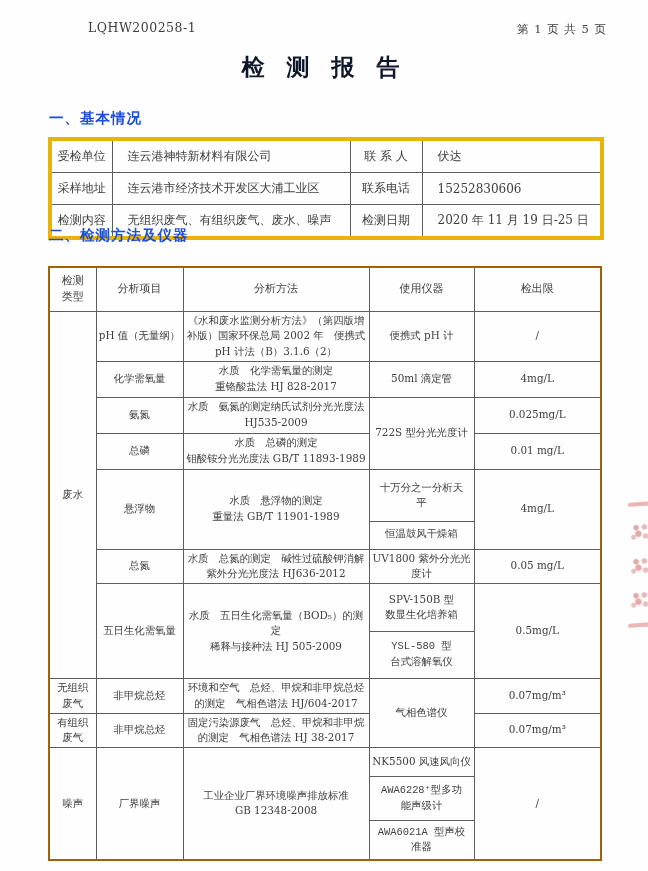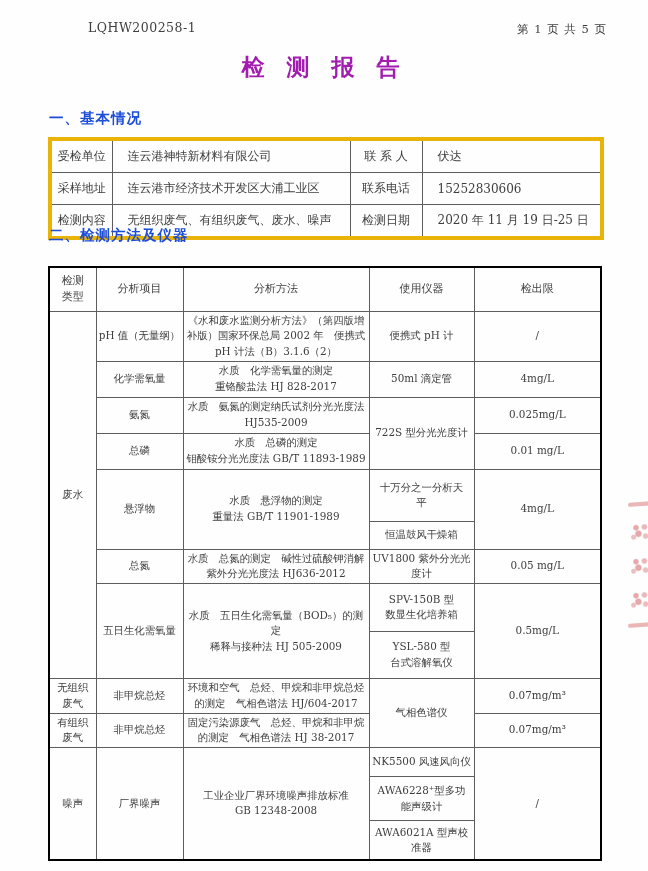--- a/index.html
+++ b/index.html
@@ -8,55 +8,55 @@
     background:#fefefe; overflow:hidden;
     font-family:"DejaVu Serif","Liberation Serif",serif;
     color:#3e3e3e;
   }
   
   .phead-left{position:absolute; left:88px; top:20px; font-size:12.5px; letter-spacing:.5px;}
   .phead-right{position:absolute; right:41px; top:22px; font-size:11.5px; letter-spacing:1px;}
   
   .report-title{
     position:absolute; left:0; top:52px; width:100%; text-align:center;
-    font-size:23px; font-weight:bold; letter-spacing:7px; color:#a21caf;
+    font-size:23px; font-weight:bold; letter-spacing:7px; color:#0f172a;
   }
   
   .sec-head{
     position:absolute; left:49px;
     font-family:"DejaVu Sans","Liberation Sans",sans-serif;
     font-size:14.5px; font-weight:bold; color:#1d4ed8; letter-spacing:1px;
   }
   .sec1{top:109px;}
   .sec2{top:226px;}
   
   table{border-collapse:collapse; table-layout:fixed;}
   td,th{border:1px solid #5d5d5d; vertical-align:middle; text-align:center;
         overflow:hidden; font-weight:normal;}
   
   .t1{position:absolute; left:48px; top:137px; width:552px;
       border:4px solid #eab308; font-size:12px;}
   .t1 td{height:29px; padding:1px 3px;}
   .t1 .val{text-align:left; padding-left:15px;}
   
   .t2{position:absolute; left:48px; top:266px; width:552px;
-      border:2px solid #000000; font-size:10.4px; line-height:1.5;}
+      border:2px solid #a16207; font-size:10.4px; line-height:1.5;}
   .t2 td,.t2 th{padding:1px 2px; white-space:pre-line;}
   .t2 th{font-size:11px;}
   tr.r-head{height:44px;} tr.r-ph{height:50px;} tr.r-cod{height:36px;padding-left:14px;}
   tr.r-nh3{height:36px;} tr.r-tp{height:36px;} tr.r-ss{height:47px;}
   tr.r-tn{height:34px;} tr.r-bod{height:60px;} tr.r-fug{height:32px;}
   tr.r-org{height:32px;} tr.r-noise{height:84px;}
   
   td.stack{padding:0;text-align:center;}
   .stackin{display:flex; flex-direction:column; width:100%; height:100%;}
   .r-ss td.stack{height:47px;} .r-bod td.stack{height:60px;} .r-noise td.stack{height:84px;}
   .sub{display:flex; align-items:center; justify-content:center;
        box-sizing:border-box; padding:0 2px; white-space:pre-line;}
-  .sub + .sub{border-top:1px solid #5d5d5d;}
+  .sub + .sub{border-top:1px solid #5d5d5d;font-family:Liberation Mono, monospace;}
   .f16{flex:16 1 0;} .f22{flex:22 1 0;} .f29{flex:29 1 0;}
   .f30{flex:30 1 0;} .f31{flex:31 1 0;} .f33{flex:33 1 0;}
   
   .seal{position:absolute; right:-4px; top:498px; width:30px; height:136px;
         opacity:.8; filter:blur(.6px); pointer-events:none;}
   .seal-bar{position:absolute; left:6px; width:26px; height:4px;
         background:rgba(206,74,74,.5); border-radius:2px; transform:rotate(-4deg);}
   .sb1{top:4px;} .sb2{top:125px;}
   .seal-blob{position:absolute; left:8px; width:20px; height:19px;
      background:

